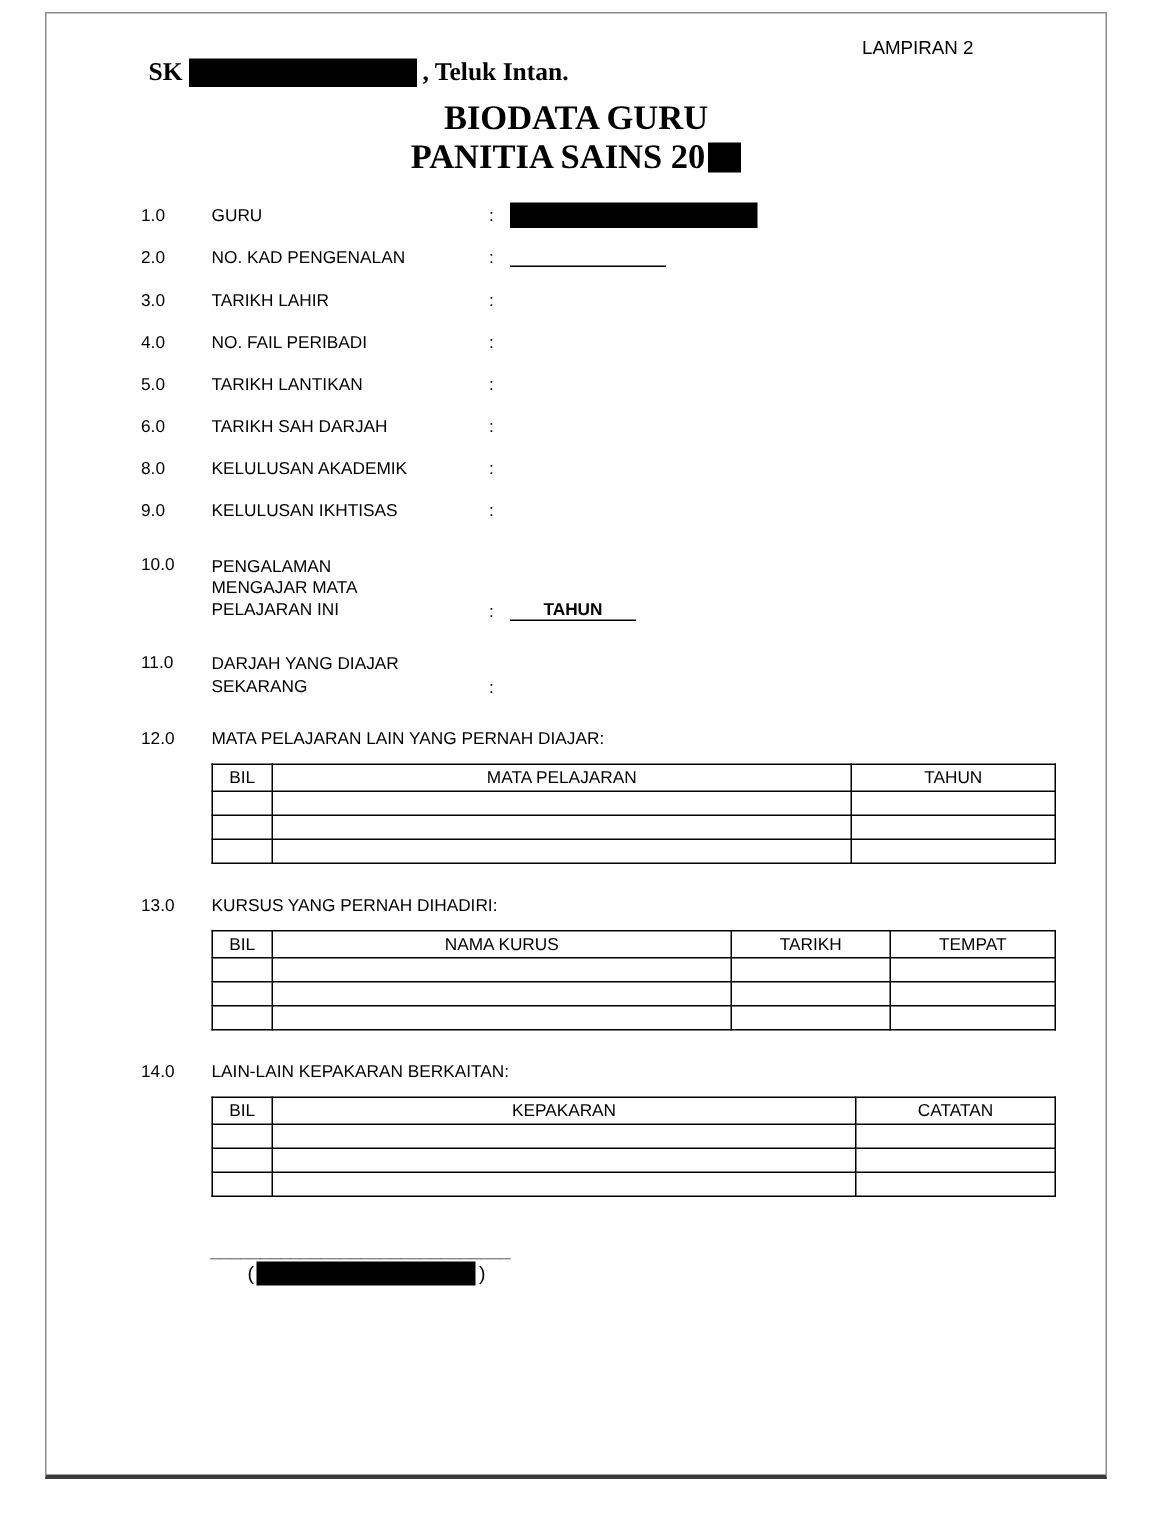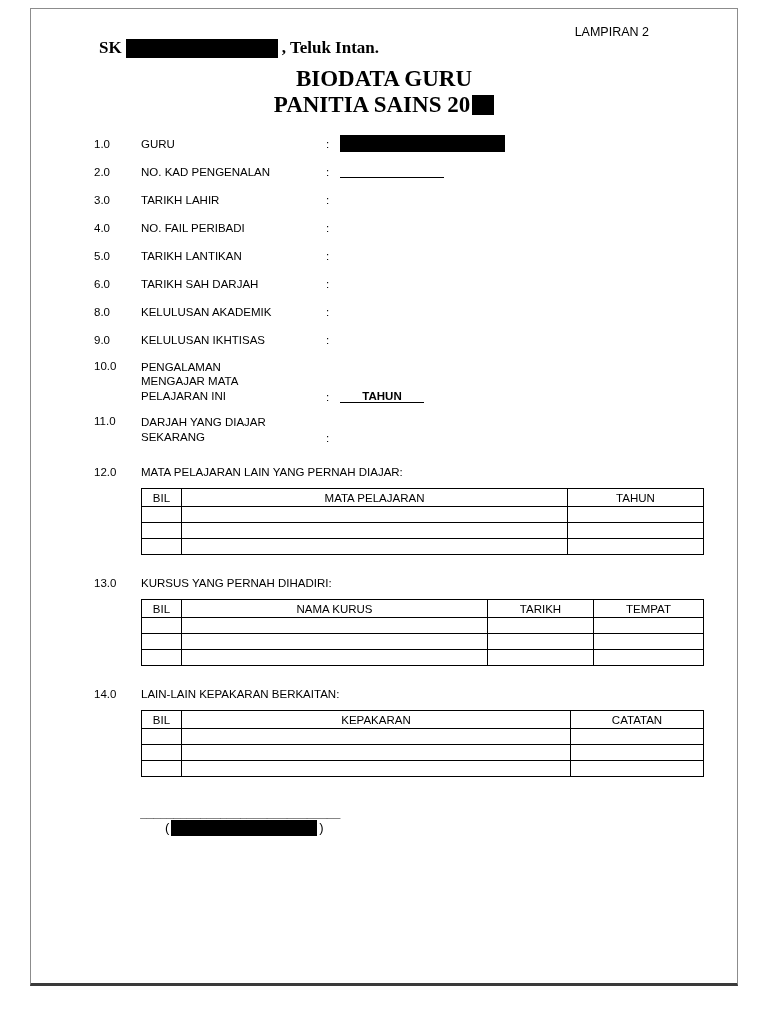--- a/index.html
+++ b/index.html
@@ -29,21 +29,21 @@
   .title { text-align:center; font-family:"Liberation Serif", serif; font-weight:bold; font-size:23px; line-height:26px; }
   .title-1 { margin-top:6px; }
 
   .fields { margin:18px 0 0 63px; font-size:11.5px; }
   .frow { display:flex; margin-bottom:12px; min-height:16px;align-items:center; }
   .fno { width:47px; flex:none; }
   .flabel { width:185px; flex:none; }
   .flabel.ops { width:170px; }
   .fcolon { width:14px; flex:none; }
   .fvalue { flex:1; }
-  .frow.multi { align-items:flex-end; margin-top:12px;justify-content:center; }
+  .frow.multi { align-items:flex-end; margin-top:22px;justify-content:center; }
   .frow.multi .fno { align-self:flex-start; }
   .flabel-lines { width:185px; flex:none; line-height:14.5px; }
 
   .blank-underline { display:inline-block; width:104px; height:13px; border-bottom:1px solid #000; }
   .ops-slot { display:inline-block; }
   .ops-i { width:135px; }
   .ops-ii { width:133px; }
   .tahun {
     display:inline-block; min-width:70px; padding:0 7px;
     border-bottom:1.5px solid #000; font-weight:bold; text-align:center;

